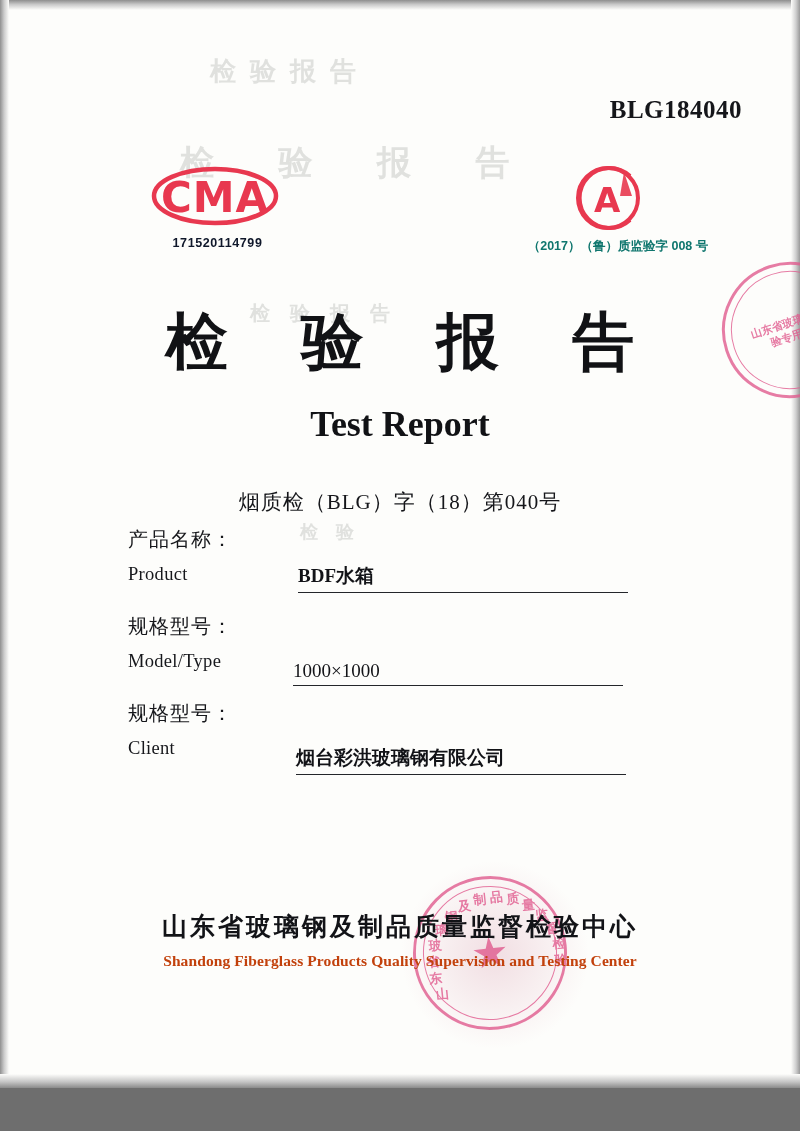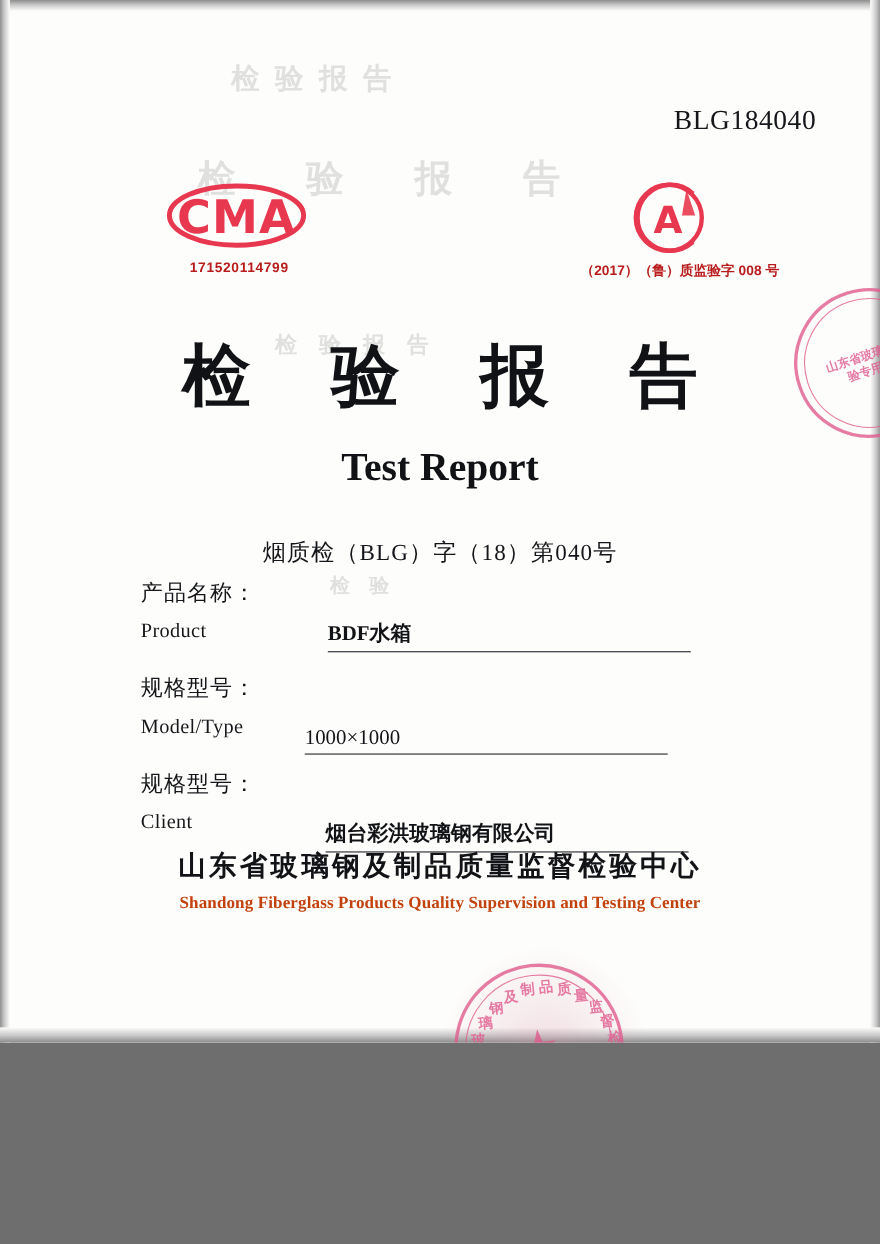--- a/index.html
+++ b/index.html
@@ -6,21 +6,21 @@
     margin: 0;
     padding: 0;
     background: #6e6e6e;
   }
   body {
     font-family: "Liberation Serif", serif;
   }
   .page {
     position: relative;
     width: 800px;
-    height: 948px;
+    height: 1088px;
     background: #fdfdfb;
     overflow: hidden;
     box-sizing: border-box;
   }
   
   .scan-edge-top {
     position: absolute; left: 0; top: 0; width: 800px; height: 10px;
     background: linear-gradient(#8e8e8e, #c9c9c9 45%, #fdfdfb);
   }
   .scan-edge-left {
@@ -49,21 +49,21 @@
   .ghost.row1 { top: 54px; left: 210px; font-size: 26px; }
   .ghost.row2 { top: 140px; left: 180px; font-size: 34px; letter-spacing: 28px; }
   .ghost.row3 { top: 300px; left: 250px; font-size: 20px; letter-spacing: 20px; }
   .ghost.row4 { top: 520px; left: 300px; font-size: 18px; letter-spacing: 18px; }
 
   .docnum {
     position: absolute;
     right: 58px;
     top: 96px;
     font-size: 25px;
-    font-weight: normal;
+    font-weight: bold;
     letter-spacing: .5px;
     color: #15161a;
   }
 
   
   .cma-wrap {
     position: absolute;
     left: 150px;
     top: 165px;
     width: 140px;
@@ -72,40 +72,40 @@
     position: relative;
     width: 130px;
     height: 62px;
   }
   .cma-mark svg { display: block; }
   .cma-code {
     margin-top: 9px;
     font-size: 12.5px;
     font-weight: bold;
     letter-spacing: .6px;
-    color: #b91c1c;
+    color: #0f172a;
     text-align: center;
     width: 135px;
     font-family: "Liberation Sans", sans-serif;
   }
 
   
   .cal-wrap {
     position: absolute;
     left: 508px;
     top: 160px;
     width: 220px;
     text-align: center;
   }
   .cal-mark { width: 220px; height: 76px; }
   .cal-code {
     margin-top: 2px;
     font-size: 12.5px;
     font-weight: bold;
-    color: #b91c1c;
+    color: #0f766e;
     font-family: "Liberation Sans", sans-serif;
   }
 
   .title-cn {
     position: absolute;
     top: 300px;
     left: 0; right: 0;
     text-align: center;
     font-size: 62px;
     font-weight: bold;
@@ -162,21 +162,21 @@
     bottom: 18px;
     width: 330px;
     border-bottom: 1.3px solid #24262a;
     padding-bottom: 3px;
     font-size: 19px;
     color: #121317;
     margin-top: 38px;
   }
   .field .value.bold { font-weight: bold; }
   .field.f1 .value { left: 170px; bottom: 22px; }
-  .field.f2 .value { left: 149px; bottom: 16px; }
+  .field.f2 .value { left: 165px; bottom: 16px; }
   .field.f3 .value { left: 168px; bottom: 14px; }
   .field.f4 .value { left: 168px; bottom: 18px; }
 
   .footer {
     position: absolute;
     left: 0; right: 0;
     bottom: 118px;
     text-align: center;
   }
   .footer .f-cn {

